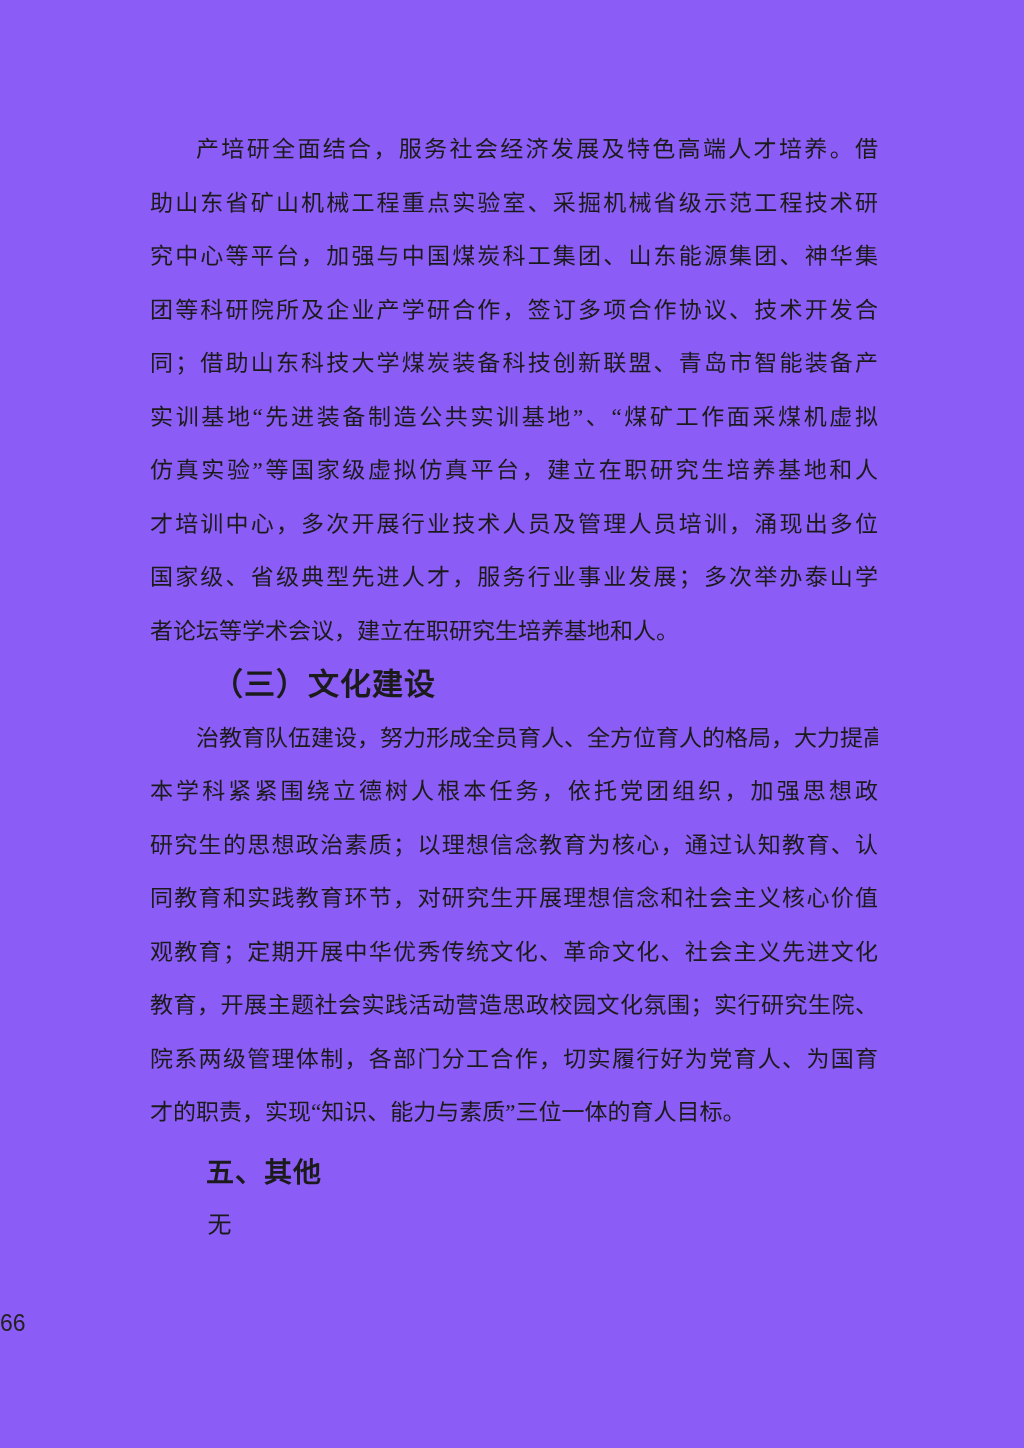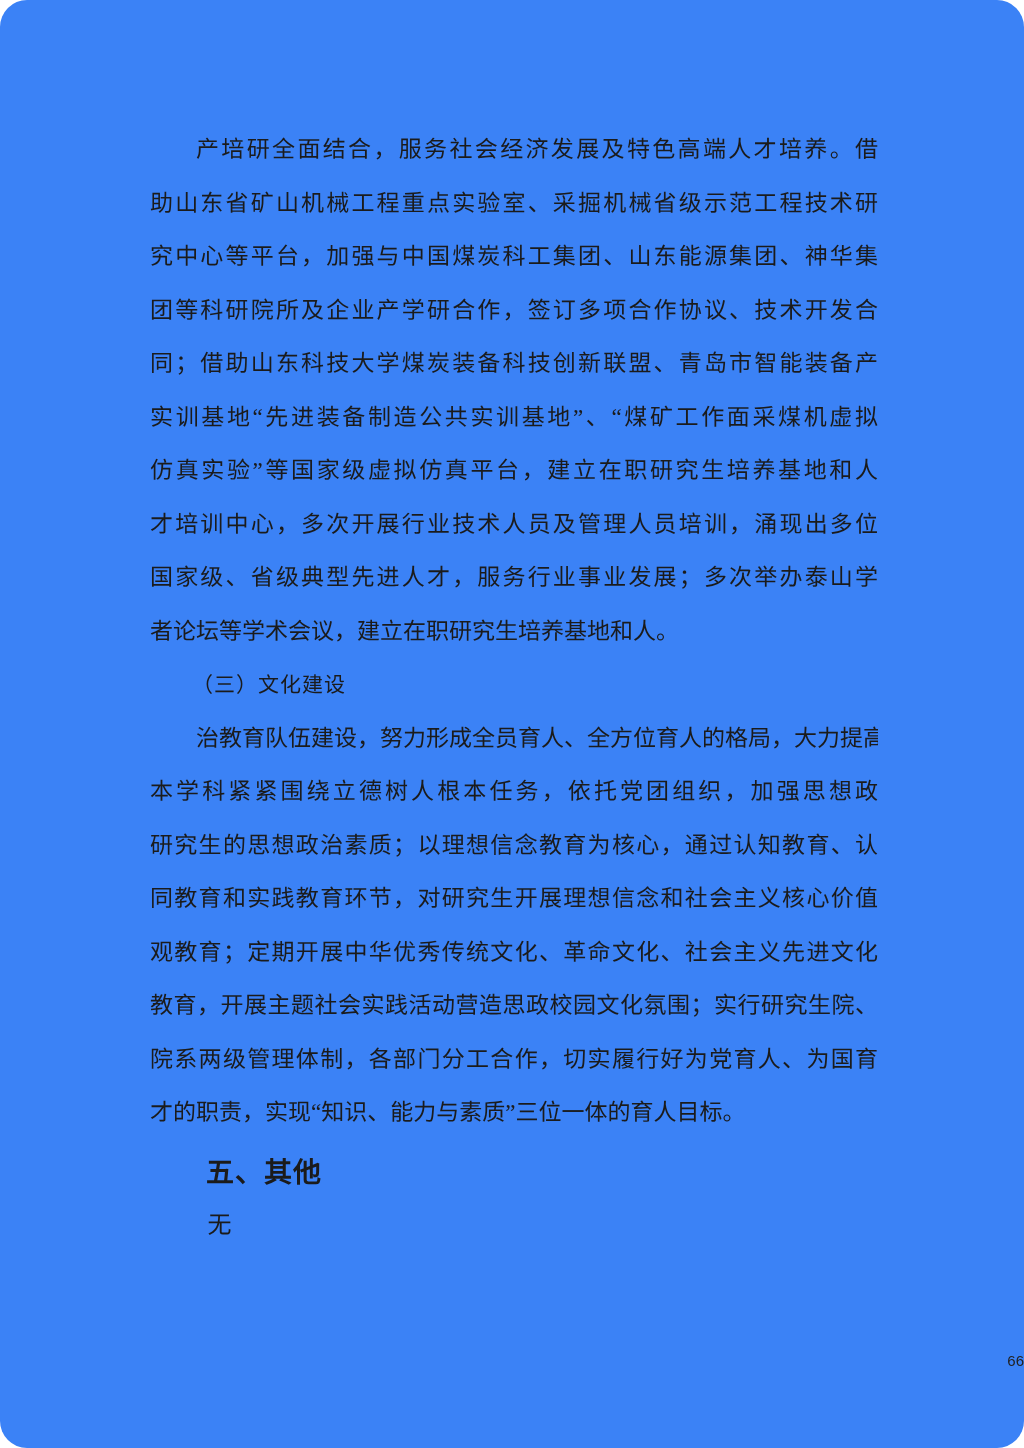--- a/index.html
+++ b/index.html
@@ -4,25 +4,24 @@
 <style>
   html, body {
     margin: 0;
     padding: 0;
     background: #ffffff;
   }
   .page {
     position: relative;
     width: 1024px;
     height: 1448px;
-    background: #3b82f6;
+    background: #8b5cf6;
     overflow: hidden;
     font-family: "Liberation Serif", "DejaVu Serif", serif;
     color: #1b1b1b;
-    border-radius: 27px;
   }
   .content {
     position: absolute;
     left: 150px;
     top: 123px;
     width: 728px;
   }
   .para .line {
     font-size: 23px;
     height: 53.5px;
@@ -35,22 +34,22 @@
   .para .line:first-child {
     text-indent: 2em;
   }
   .para .line:last-child {
     text-align-last: left;
     white-space: normal;
   }
   .heading-sub {
     margin: 0;
     font-family: "Liberation Sans", "DejaVu Sans", sans-serif;
-    font-weight: 400;
-    font-size: 21px;
+    font-weight: 700;
+    font-size: 31px;
     height: 53.5px;
     line-height: 53.5px;
     text-indent: 2em;
     letter-spacing: 1px;
   }
   .heading-main {
     margin: 6px 0 0 0;
     font-family: Liberation Sans, sans-serif;
     font-weight: 700;
     font-size: 28px;
@@ -62,24 +61,24 @@
   .para-plain {
     font-size: 24px;
     height: 53.5px;
     line-height: 53.5px;
     text-indent: 2.4em;
   }
   .page-number {
     position: absolute;
     left: 0;
     right: 0;
-    top: 1352px;
-    text-align: right;
+    top: 1310px;
+    text-align: left;
     font-family: "Liberation Sans", "DejaVu Sans", sans-serif;
-    font-size: 15px;
+    font-size: 23px;
     color: #222222;
   }
 </style>
 </head>
 <body>
 
 <div class="page">
   <div class="content">
 
     <div class="para">

